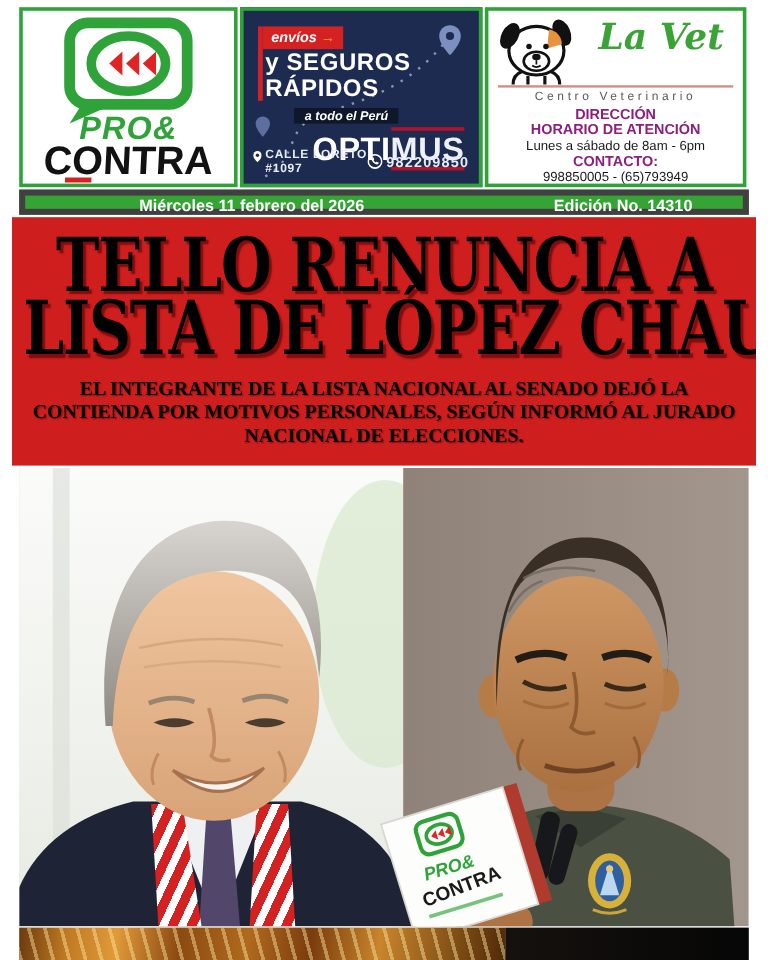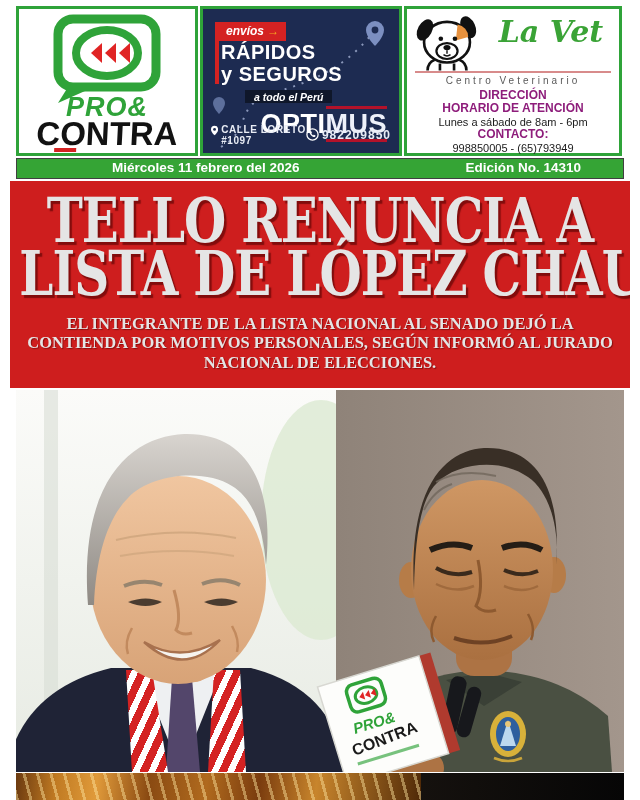--- a/index.html
+++ b/index.html
@@ -36,27 +36,27 @@
   .lavet-dog{position:absolute;top:5px;left:4px;}
   .lavet-name{position:absolute;top:8px;left:76px;width:136px;color:#3aa336;
               font-family:"DejaVu Serif", serif;font-weight:bold;font-style:italic;font-size:30px;line-height:1;}
   .lavet-rule{position:absolute;top:62px;left:8px;right:8px;height:2px;background:#d88b8b;}
   .lavet-sub{position:absolute;top:66px;left:0;right:0;font-size:10px;letter-spacing:3px;color:#5a5a5a;}
   .lavet-info{position:absolute;top:80px;left:0;right:0;font-size:11px;line-height:1.12;color:#1a1a1a;}
   .lavet-label{color:#8e1d7b;font-weight:bold;font-size:12px;}
 
   
   .dateline{position:absolute;top:158px;left:16px;width:608px;height:21px;background:#35a435;
-            border:1px solid #404040;box-sizing:border-box;color:#fff;font-weight:bold;font-size:13.5px;}
+            border:5px solid #404040;box-sizing:border-box;color:#fff;font-weight:bold;font-size:13.5px;}
   .dateline .date{position:absolute;left:95px;top:1px;}
   .dateline .edition{position:absolute;right:42px;top:1px;}
 
   
   .cover{position:absolute;top:181px;left:10px;width:620px;height:207px;background:#ce1e1e;
-         text-align:center;color:#e5e5e5;overflow:hidden;}
+         text-align:center;color:#000000;overflow:hidden;}
   .hline{font-family:"DejaVu Serif", serif;font-weight:bold;font-size:50px;line-height:53px;
          letter-spacing:-1px;transform:scale(.97,1.24);transform-origin:50% 50%;
          text-shadow:2.5px 2.5px 1px rgba(80,0,0,.6);white-space:nowrap;}
   .hline1{margin-top:13px;}
   .subhead{font-family:"Liberation Serif", serif;font-weight:bold;font-size:16.5px;line-height:1.18;
            max-width:588px;margin:14px auto 0;text-shadow:1px 1px 1px rgba(80,0,0,.55);}
 
   
   .photo{position:absolute;top:390px;left:16px;width:608px;height:382px;overflow:hidden;background:#eceee9;}
 
@@ -102,22 +102,22 @@
         <path d="M172 12 a9 9 0 0 1 9 9 c0 7 -9 16 -9 16 c0 0 -9 -9 -9 -16 a9 9 0 0 1 9 -9 Z" fill="#7c8fc0"></path>
         <circle cx="172" cy="21" r="3.4" fill="#1d2b51"></circle>
         <path d="M16 88 a6 6 0 0 1 6 6 c0 5 -6 11 -6 11 c0 0 -6 -6 -6 -11 a6 6 0 0 1 6 -6 Z" fill="#5d6f9c"></path>
       </svg>
       <div class="opt-pole"></div>
       <div class="opt-tag1">
         <span>envíos</span>
         <span class="arrow">→</span>
       </div>
       <div class="opt-head">
+        <div>y SEGUROS</div>
         <div>RÁPIDOS</div>
-        <div>y SEGUROS</div>
       </div>
       <div class="opt-tag2">a todo el Perú</div>
       <div class="opt-brand"><span>OPTI</span><span class="mus">MUS</span></div>
       <div class="opt-contact">
         <span class="cell">
           <svg width="10" height="13" viewBox="0 0 10 13">
               <path d="M5 0 a5 5 0 0 1 5 5 c0 4 -5 8 -5 8 c0 0 -5 -4 -5 -8 a5 5 0 0 1 5 -5 Z" fill="#fff"></path>
               <circle cx="5" cy="5" r="2" fill="#1d2b51"></circle>
             </svg>
           <span>CALLE LORETO #1097</span>

